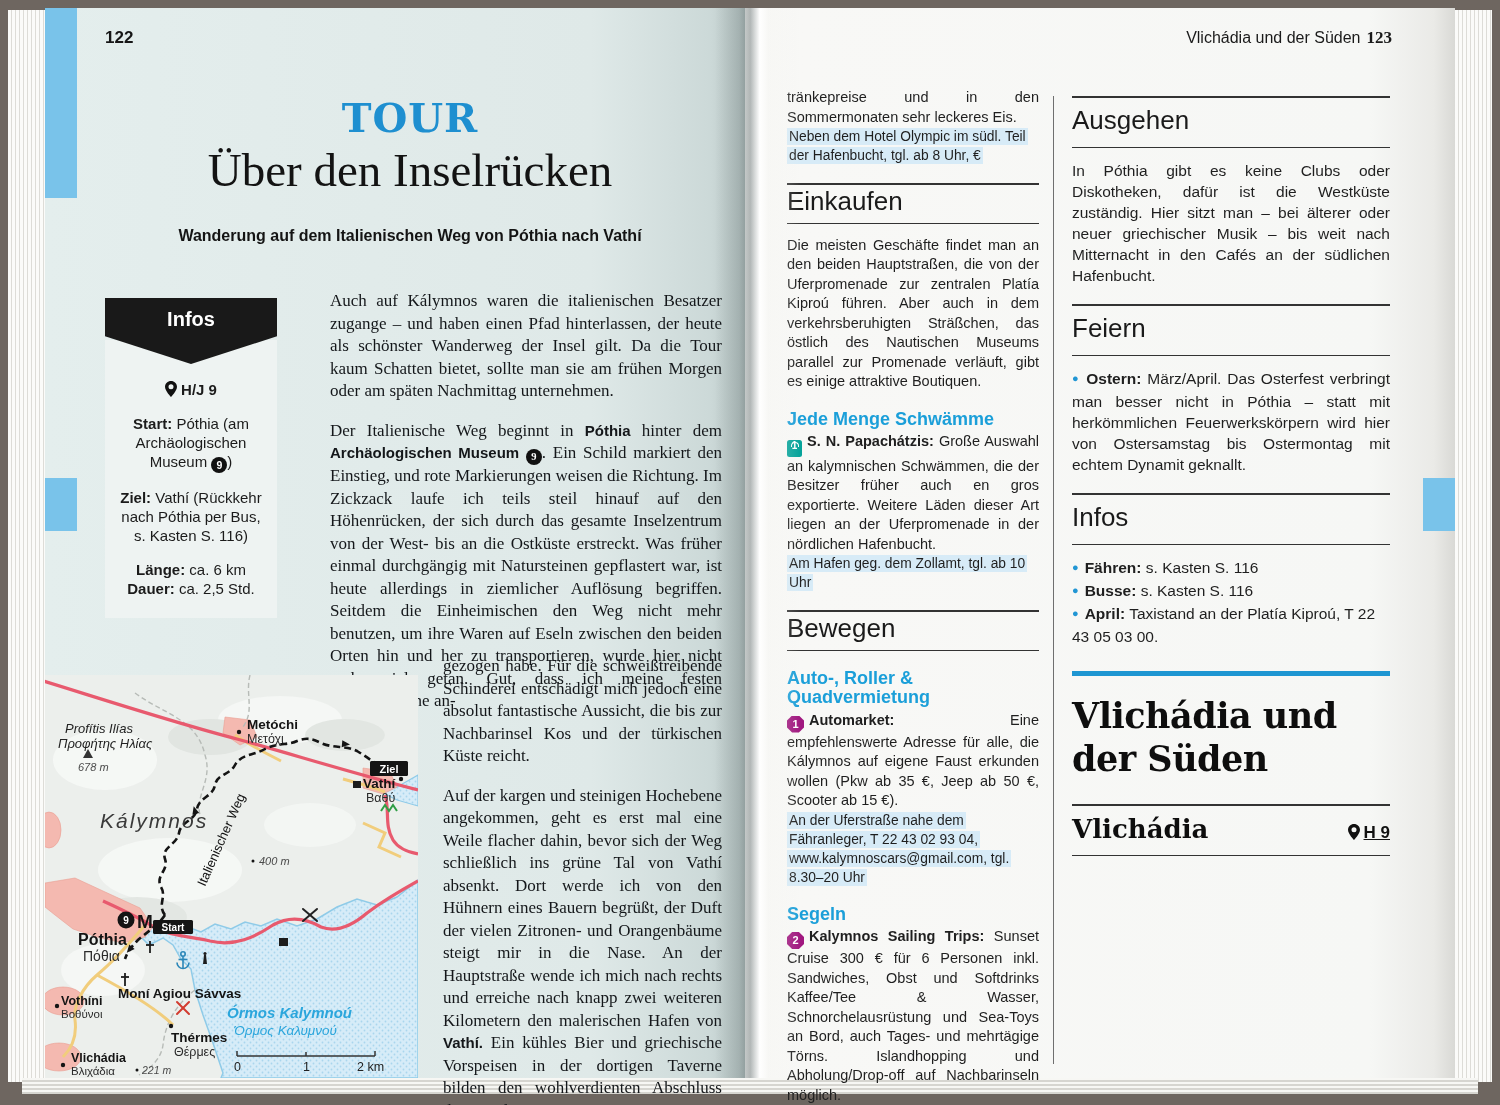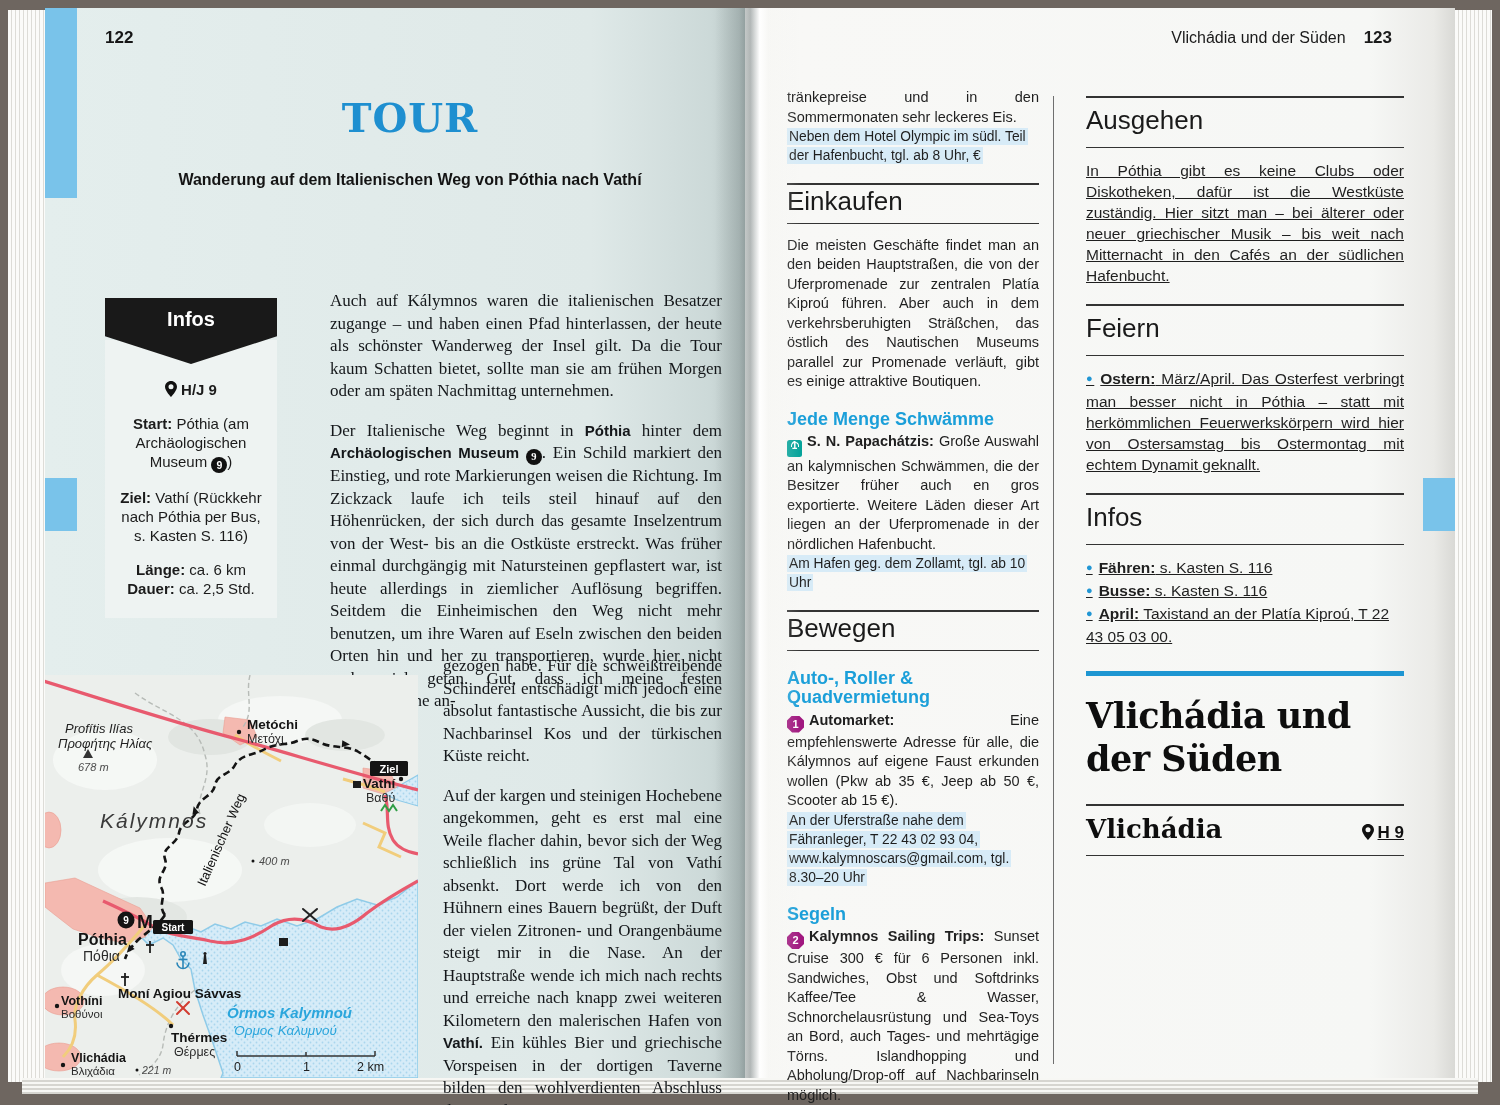--- a/index.html
+++ b/index.html
@@ -55,41 +55,41 @@
   .mel{font:italic 11px "Liberation Sans",sans-serif;fill:#4a4a4a;}
   .msea{font:italic bold 15px "Liberation Sans",sans-serif;fill:#2ba6dc;}
   .mseag{font:italic 13.5px "Liberation Sans",sans-serif;fill:#2ba6dc;}
   .misl{font:italic 21px "Liberation Sans",sans-serif;fill:#3a3a3a;letter-spacing:2px;}
   .mbox{font:bold 11px "Liberation Sans",sans-serif;fill:#fff;}
   .mwt{font:bold 10px "Liberation Sans",sans-serif;fill:#fff;}
   .mscale{font:12.5px "Liberation Sans",sans-serif;fill:#222;}
   .mtrail{font:13px "Liberation Sans",sans-serif;fill:#111;}
   
   .rp-header{right:63px;top:20px;font-size:16px;color:#1a1a1a;}
-  .rp-header b{font-size:17px;margin-left:18px;}
+  .rp-header b{font-size:17px;margin-left:6px;font-family:Liberation Serif, serif;}
   .coldiv{left:308px;top:88px;width:1px;height:968px;background:#6f6f6f;}
   .colL{left:42px;top:80px;width:252px;font-size:14.5px;line-height:19.5px;text-align:justify;color:#1f1f1f;}
-  .colR{left:341px;top:80px;width:318px;color:#1f1f1f;}
+  .colR{left:327px;top:80px;width:318px;color:#1f1f1f;}
   .colL p,.colR p{margin:0;}
   .sec-head{border-top:2px solid #333;border-bottom:1.5px solid #333;margin:18px 0 12px;
     padding:7px 0 11px;font-size:26px;font-weight:normal;color:#1a1a1a;text-align:left;}
   .sec-head.first{margin-top:8px;}
   .sub-head{color:#1b9fd9;font-weight:bold;font-size:18px;margin:18px 0 3px;text-align:left;}
   .info-line{font-size:13.8px;line-height:19px;text-align:left;margin:3px 0 8px;}
   .hl{background:#d7ebf7;box-decoration-break:clone;-webkit-box-decoration-break:clone;padding:1px 2px;}
   .badge-mag{display:inline-block;width:17px;height:17px;background:#a0177f;color:#fff;text-align:center;
     font-weight:bold;font-size:11px;line-height:17px;margin-right:5px;vertical-align:-3px;
     clip-path:polygon(30% 0,70% 0,100% 30%,100% 70%,70% 100%,30% 100%,0 70%,0 30%);}
   .bag{display:inline-flex;align-items:flex-end;justify-content:center;width:15px;height:17px;
     background:#05a39a;border-radius:2.5px;color:#fff;font-weight:bold;font-size:10px;
     padding-bottom:1px;margin-right:5px;vertical-align:-3px;position:relative;box-sizing:border-box;}
   .bag::before{content:"";position:absolute;top:2px;left:3.5px;width:8px;height:5px;border:1.5px solid #fff;
     border-bottom:none;border-radius:5px 5px 0 0;box-sizing:border-box;}
   .bullet{color:#2196d4;font-size:11px;margin-right:6px;position:relative;top:-2px;}
-  .sans-para{font-size:15.5px;line-height:21px;text-align:justify;text-decoration:underline;}
+  .sans-para{font-size:15.5px;line-height:21px;text-align:justify;}
   .serif-para{font-family:"Liberation Serif",serif;font-size:17.5px;line-height:23px;
     text-align:justify;color:#101010;}
   .blue-rule{height:5px;background:#1e96d2;margin:24px 0 18px;}
   .big-head{font-family:"DejaVu Serif",serif;font-weight:bold;font-size:35px;line-height:43px;
     color:#0e0e0e;text-align:left;letter-spacing:-0.5px;margin-bottom:16px;}
   .sub-sec{display:flex;justify-content:space-between;align-items:baseline;border-top:2px solid #333;
     border-bottom:1.5px solid #333;padding:8px 0 11px;margin:24px 0 14px;}
   .sub-sec .name{font-family:"DejaVu Serif",serif;font-weight:bold;font-size:26px;color:#0e0e0e;}
   .grid-ref{font-weight:bold;font-size:17px;color:#111;text-decoration:underline;}
 </style>
@@ -99,20 +99,21 @@
 <div class="book">
   <div class="abs edge-l"></div>
   <div class="abs edge-r"></div>
   <div class="abs edge-b"></div>
 
   <div class="abs page-left">
     <div class="abs pagenum">122</div>
 
     <div class="abs titleblock">
       <div class="kicker">TOUR</div>
+      <div class="title">Über den Inselrücken</div>
       <div class="subtitle">Wanderung auf dem Italienischen Weg von Póthia nach Vathí</div>
     </div>
 
     <div class="abs infobox">
       <div class="ribbon">Infos</div>
       <div class="infobody">
         <p>
           <svg class="pin" width="12" height="16" viewBox="0 0 12 16">
               <path d="M6 0C2.7 0 0 2.6 0 5.8 0 10 6 16 6 16s6-6 6-10.2C12 2.6 9.3 0 6 0zm0 8.2a2.5 2.5 0 1 1 0-5 2.5 2.5 0 0 1 0 5z" fill="#111"></path>
             </svg><b>H/J 9</b>

